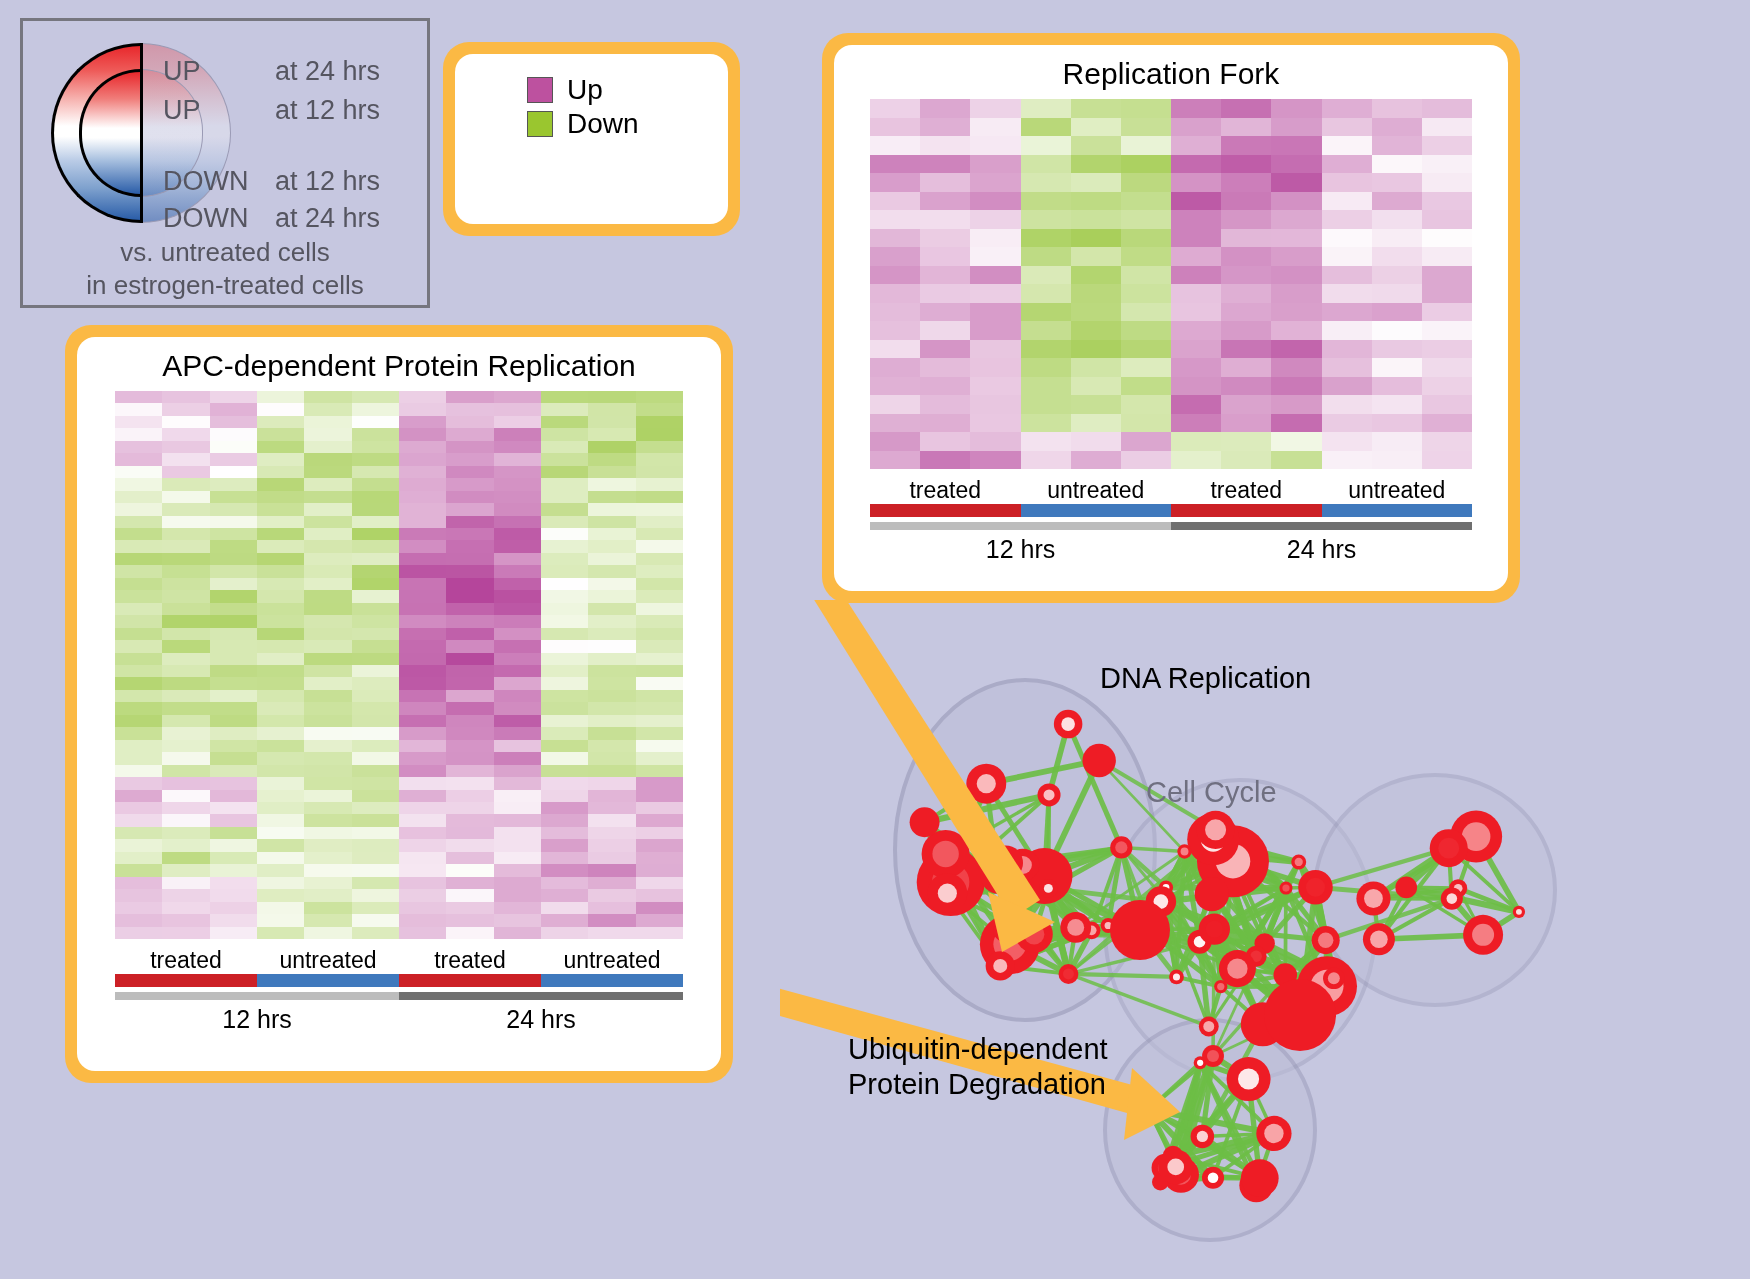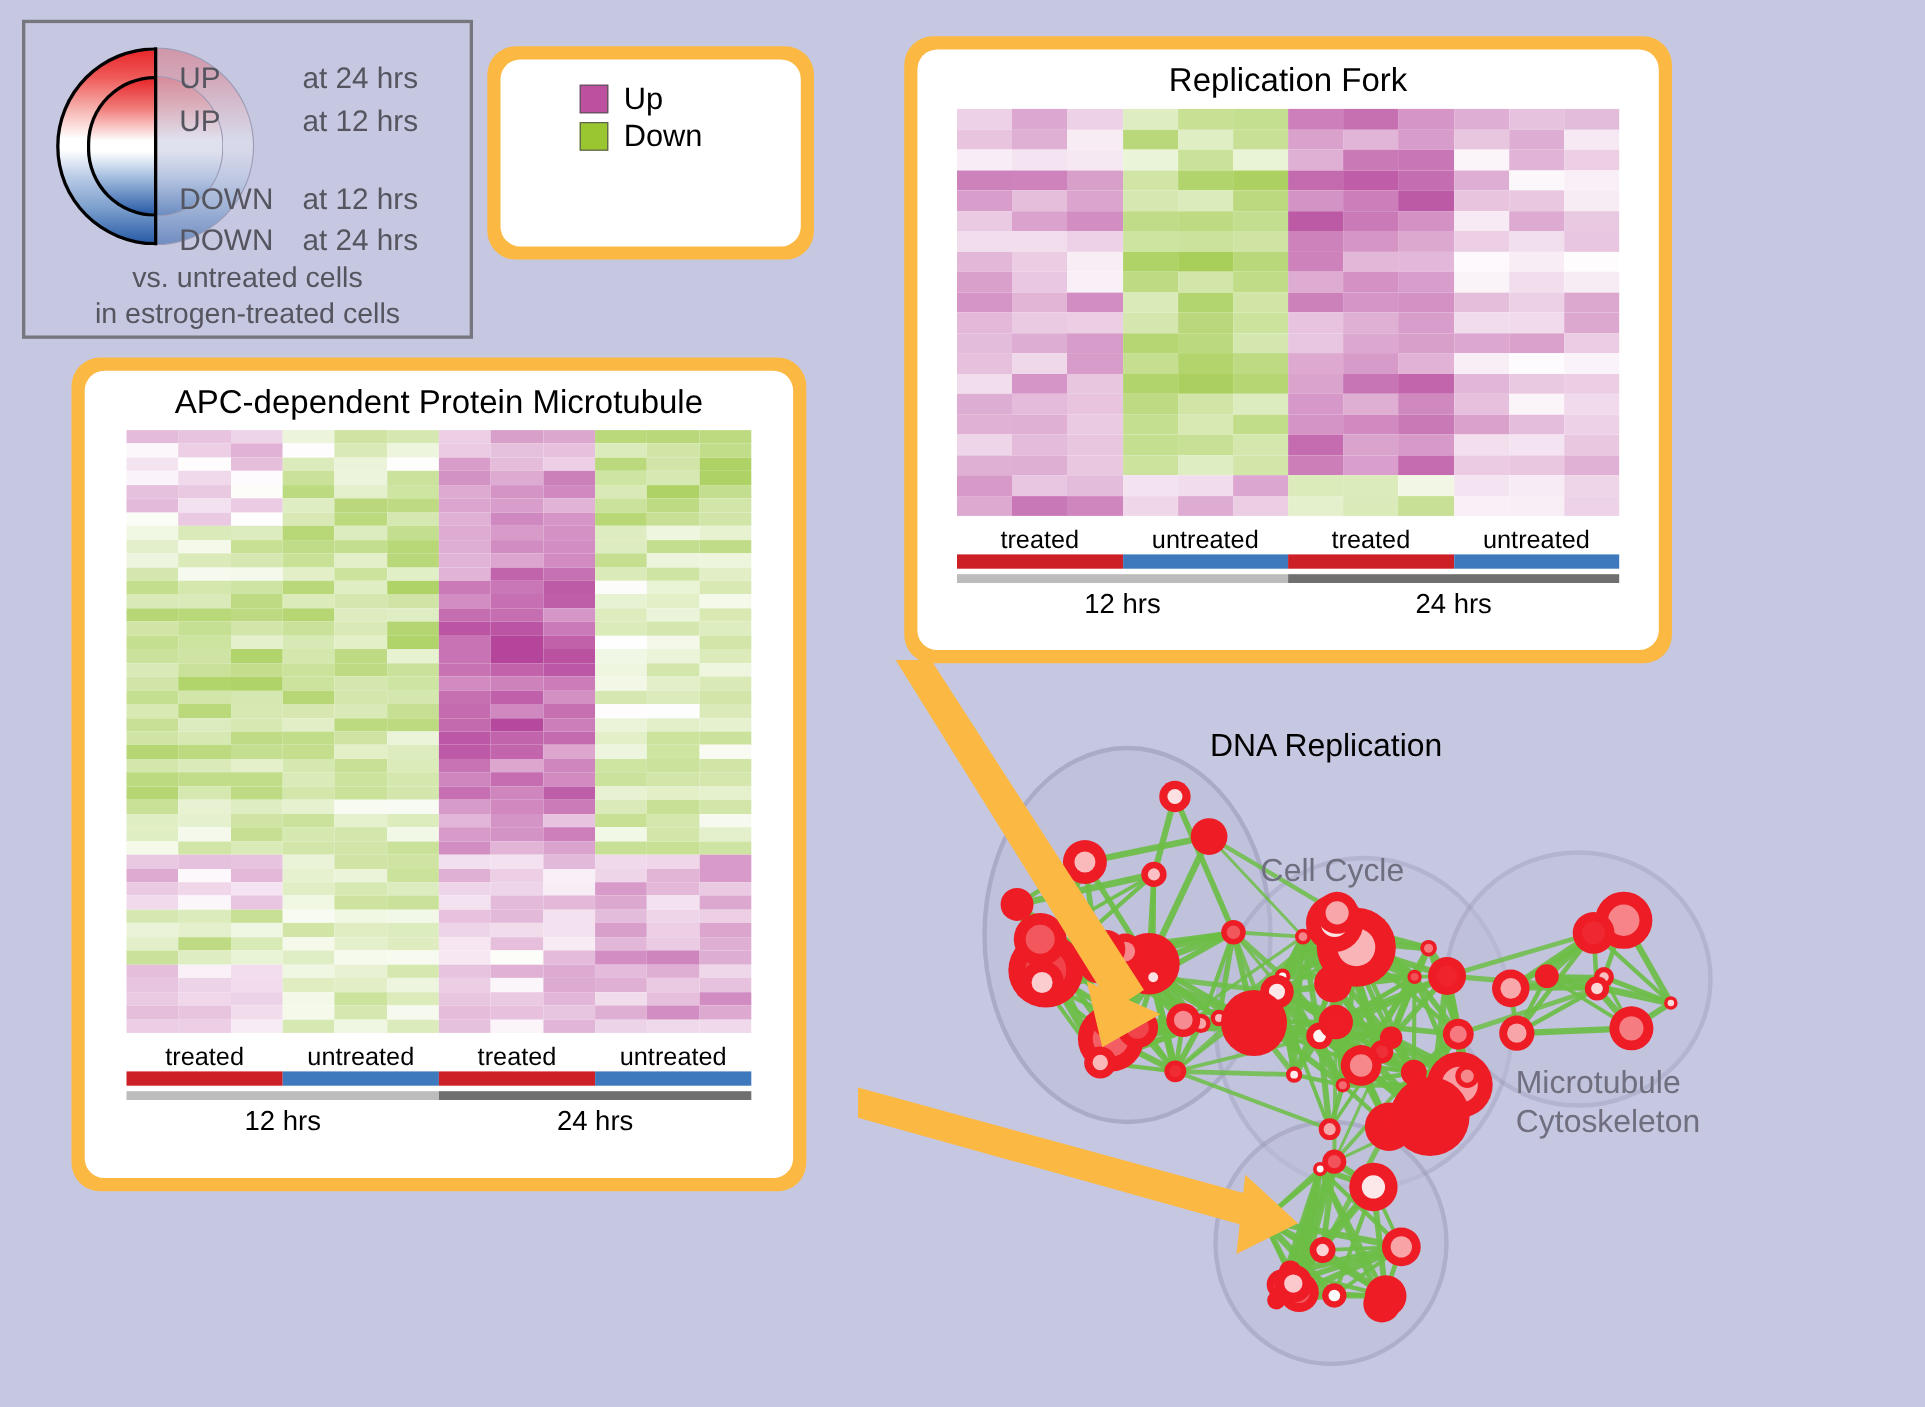--- a/index.html
+++ b/index.html
@@ -430,21 +430,21 @@
       <div class="hrs-labels">
         <span>12 hrs</span>
         <span>24 hrs</span>
       </div>
     </div>
   </div>
 </div>
 
 <div class="panel" id="apc-panel">
   <div class="panel-inner">
-    <div class="hm-title">APC-dependent Protein Microtubule</div>
+    <div class="hm-title">APC-dependent Protein Replication</div>
     <div style="padding:8px 38px 0 38px;">
       <div class="heatmap" id="hm-apc" style="height: 548px; grid-template-columns: repeat(12, 1fr); grid-template-rows: repeat(44, 1fr);">
           <div class="hm-cell" style="background: rgb(228, 187, 219);"></div>
           <div class="hm-cell" style="background: rgb(231, 195, 223);"></div>
           <div class="hm-cell" style="background: rgb(238, 212, 232);"></div>
           <div class="hm-cell" style="background: rgb(236, 244, 219);"></div>
           <div class="hm-cell" style="background: rgb(207, 228, 163);"></div>
           <div class="hm-cell" style="background: rgb(214, 232, 178);"></div>
           <div class="hm-cell" style="background: rgb(236, 207, 229);"></div>
           <div class="hm-cell" style="background: rgb(217, 159, 203);"></div>
@@ -1613,17 +1613,17 @@
     <g>
       <path d="M 28 -10 L 60 -10 L 260 300 L 232 318 Z" fill="#fbb944"></path>
       <path d="M 208 292 L 275 322 L 222 352 Z" fill="#fbb944"></path>
       <path d="M -215 330 L -215 356 L 372 520 L 378 492 Z" fill="#fbb944"></path>
       <path d="M 352 468 L 400 512 L 344 540 Z" fill="#fbb944"></path>
     </g>
   </svg>
 
   <div class="net-label" id="lbl-dna">DNA Replication</div>
   <div class="net-label" id="lbl-cc">Cell Cycle</div>
-  <div class="net-label" id="lbl-mt">
-    <div>Microtubule</div>
-    <div>Cytoskeleton</div>
+  <div class="net-label" id="lbl-ub">
+    <div>Ubiquitin-dependent</div>
+    <div>Protein Degradation</div>
   </div>
 </div>
 
 </body></html>

